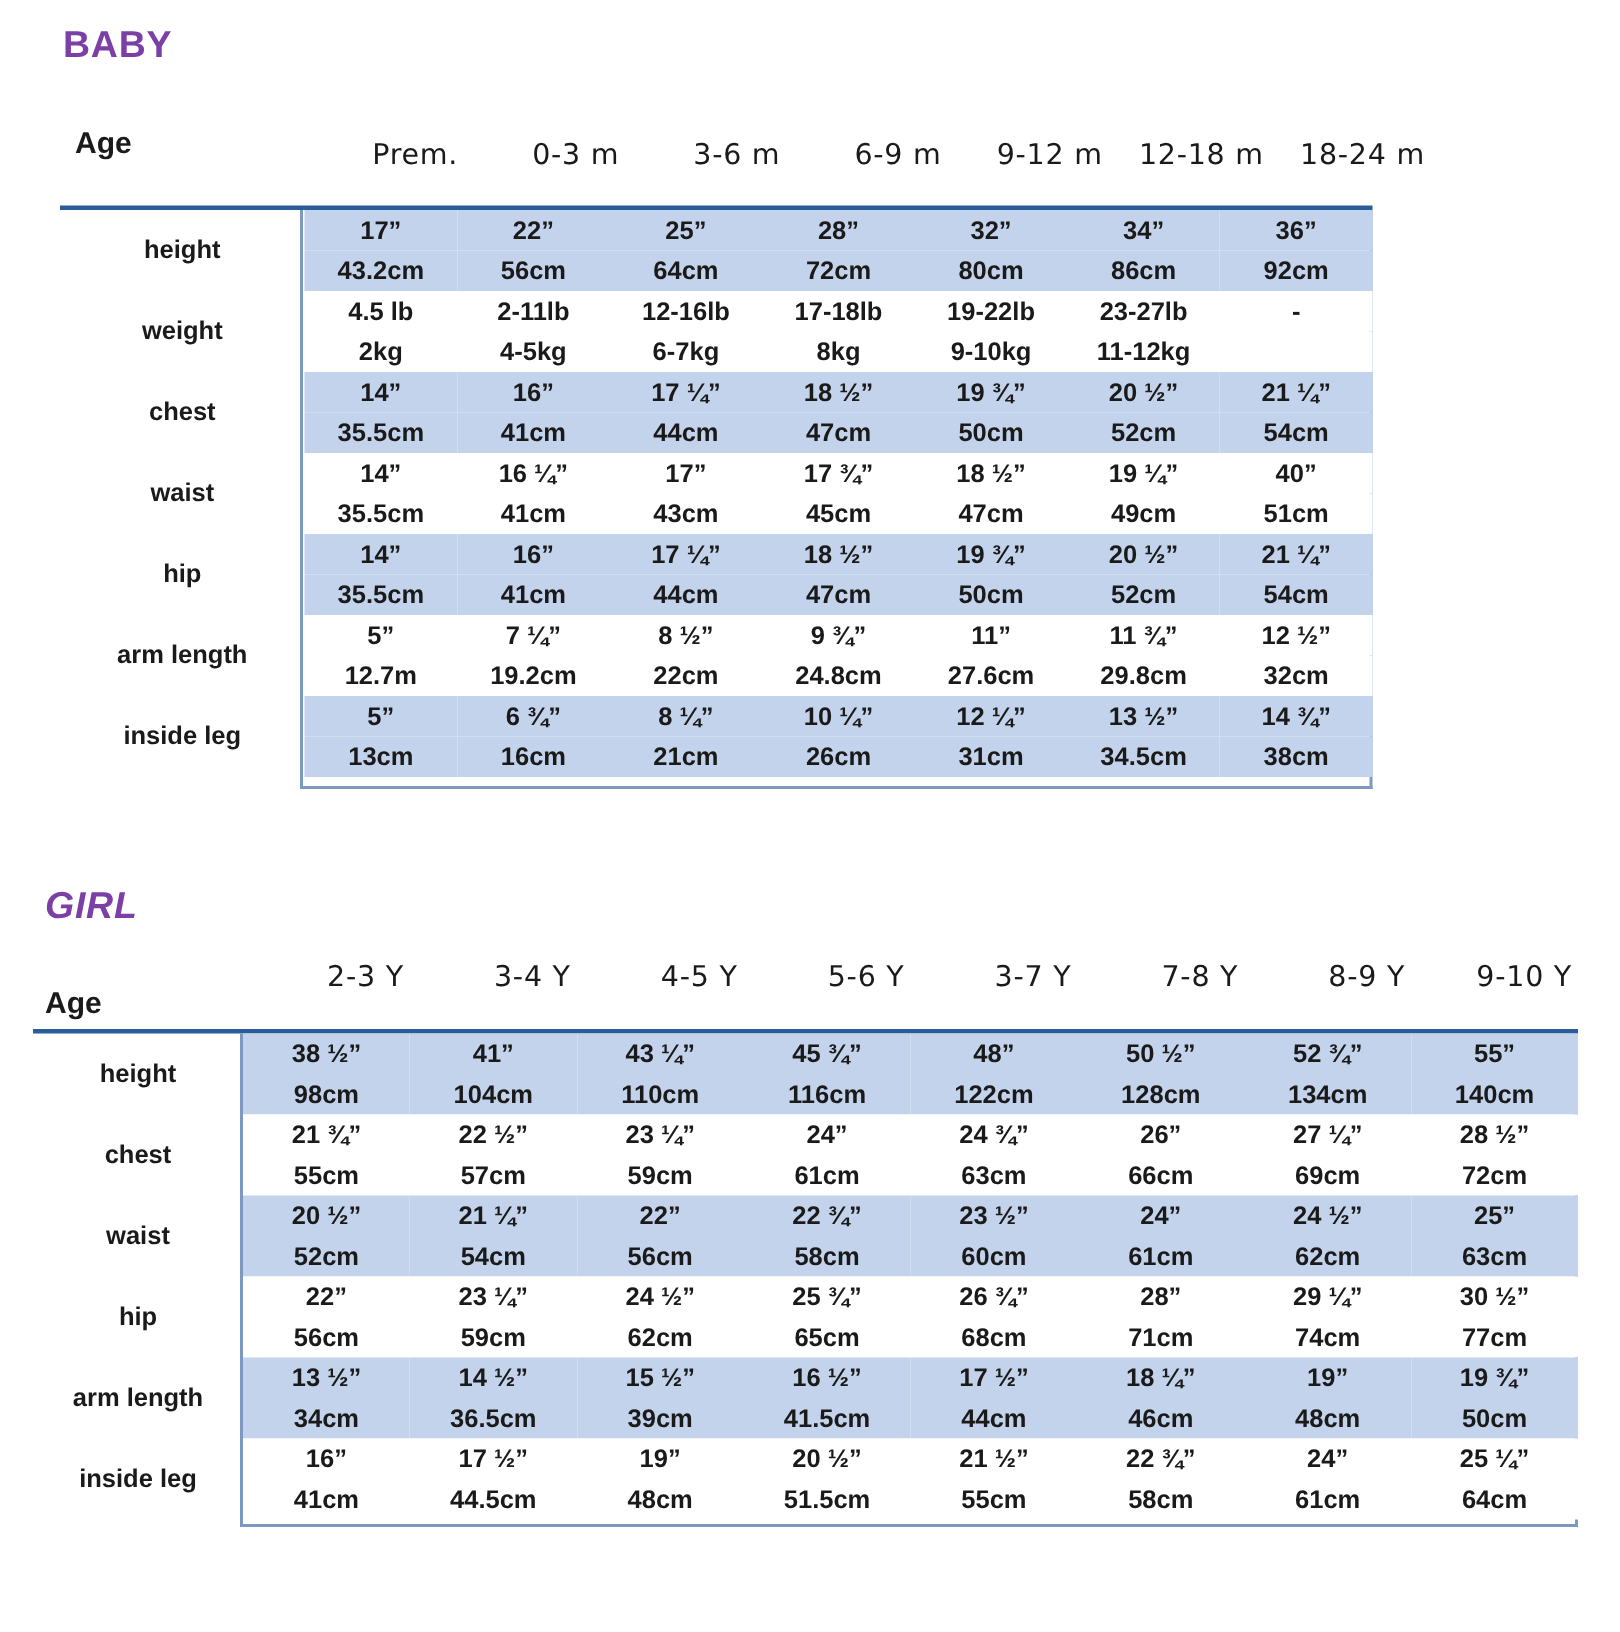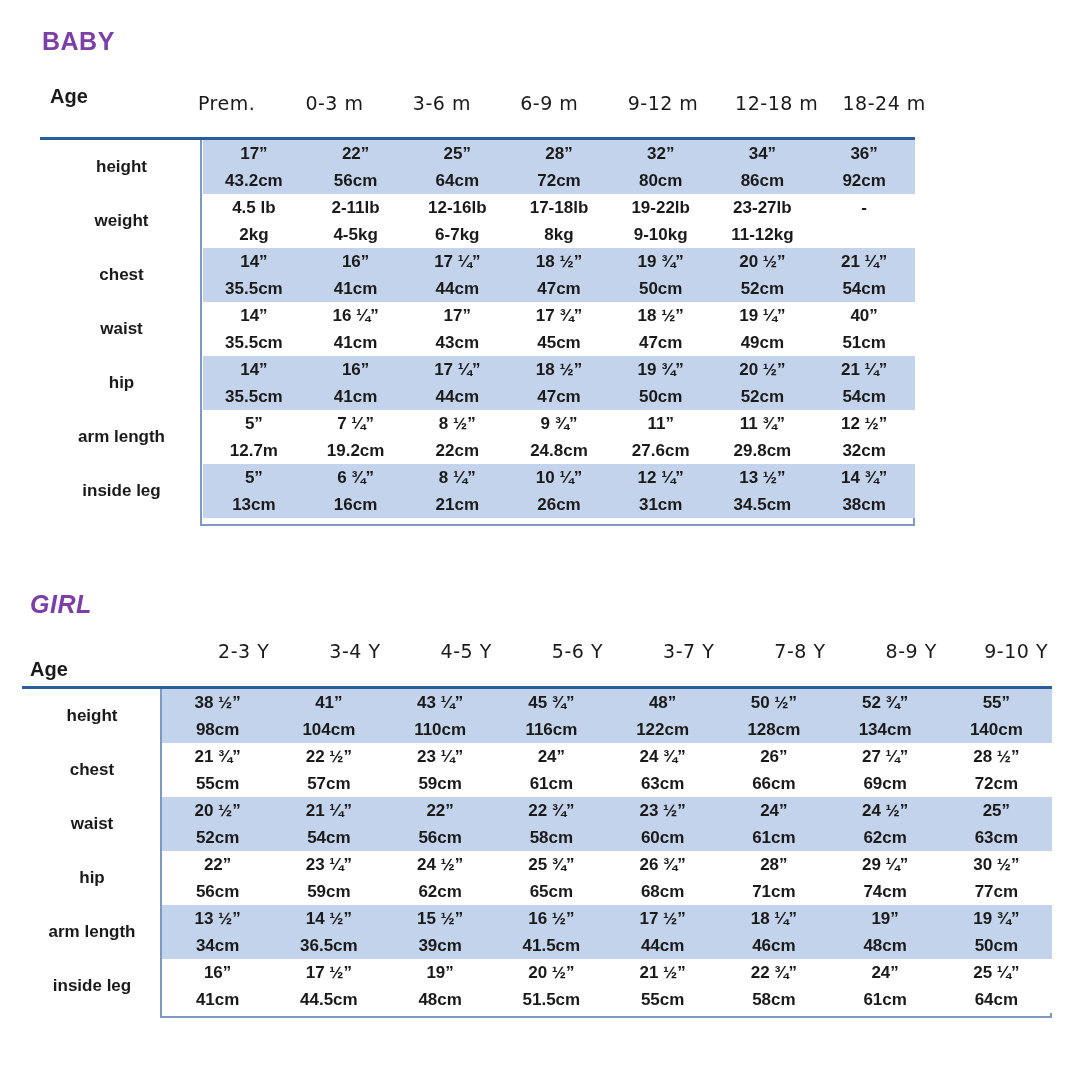--- a/index.html
+++ b/index.html
@@ -62,39 +62,39 @@
   
   #baby-block {
     position: absolute;
     left: 0;
     top: 0;
     width: 1080px;
   }
   #baby-title {
     position: absolute;
     left: 42px;
-    top: 27px;
+    top: 16px;
   }
   #baby-age-label {
     position: absolute;
     left: 50px;
     top: 85px;
     font-size: 20px;
     font-weight: bold;
   }
   #baby-age-row {
     position: absolute;
     left: 198px;
     top: 92px;
     width: 752px;
     display: flex;
   }
   #baby-age-row .age-cell {
     flex: 1 1 0;
-    text-align: left;
+    text-align: right;
   }
   #baby-rule {
     position: absolute;
     left: 40px;
     top: 137px;
     width: 875px;
     height: 3px;
     background: #2b5d9b;
   }
   #baby-table {

